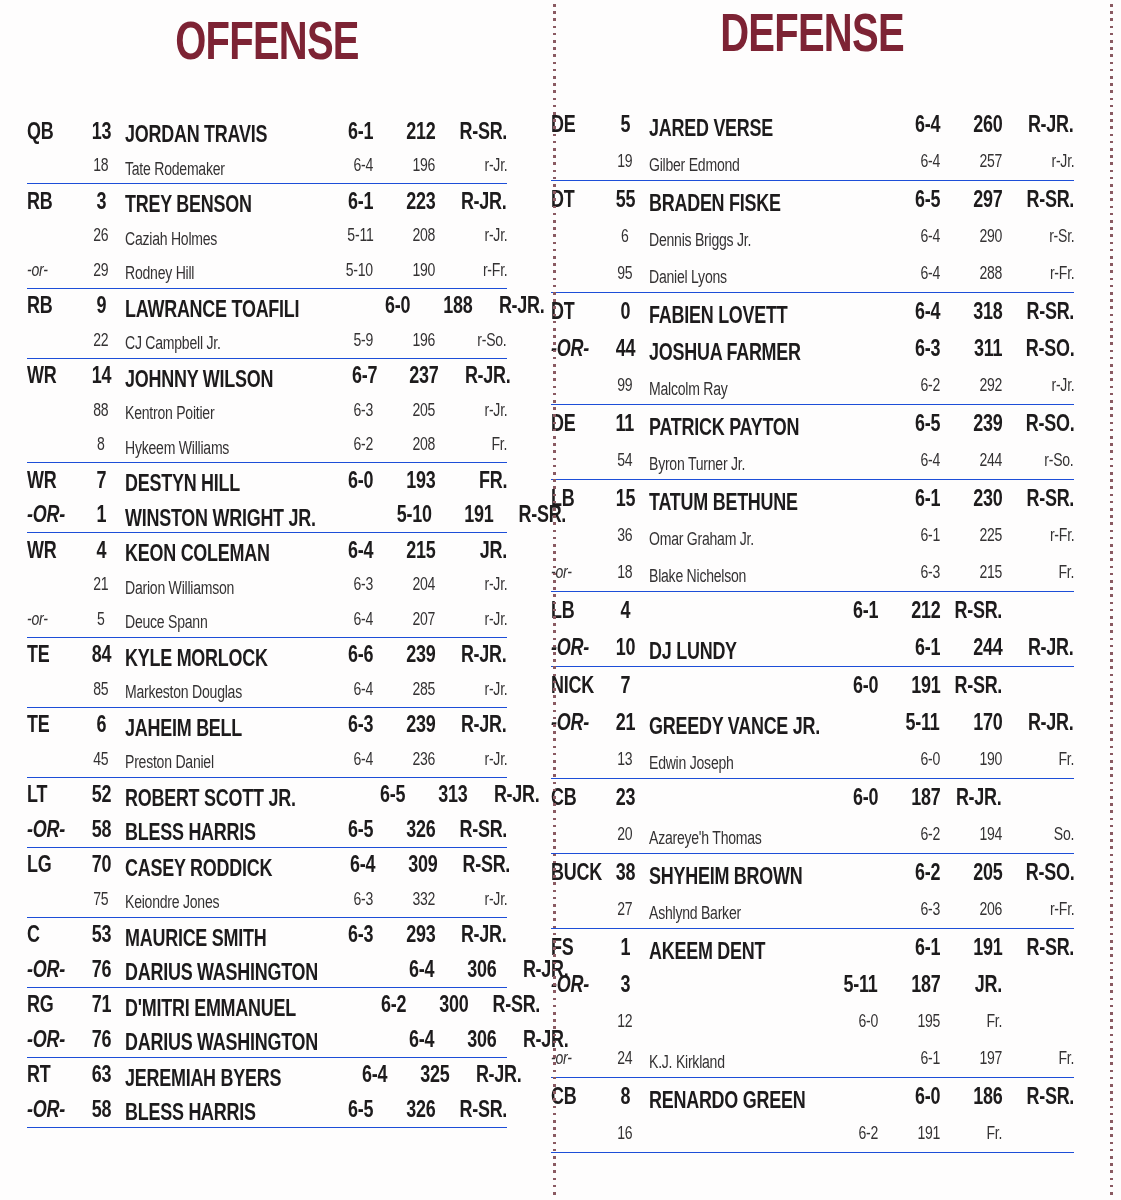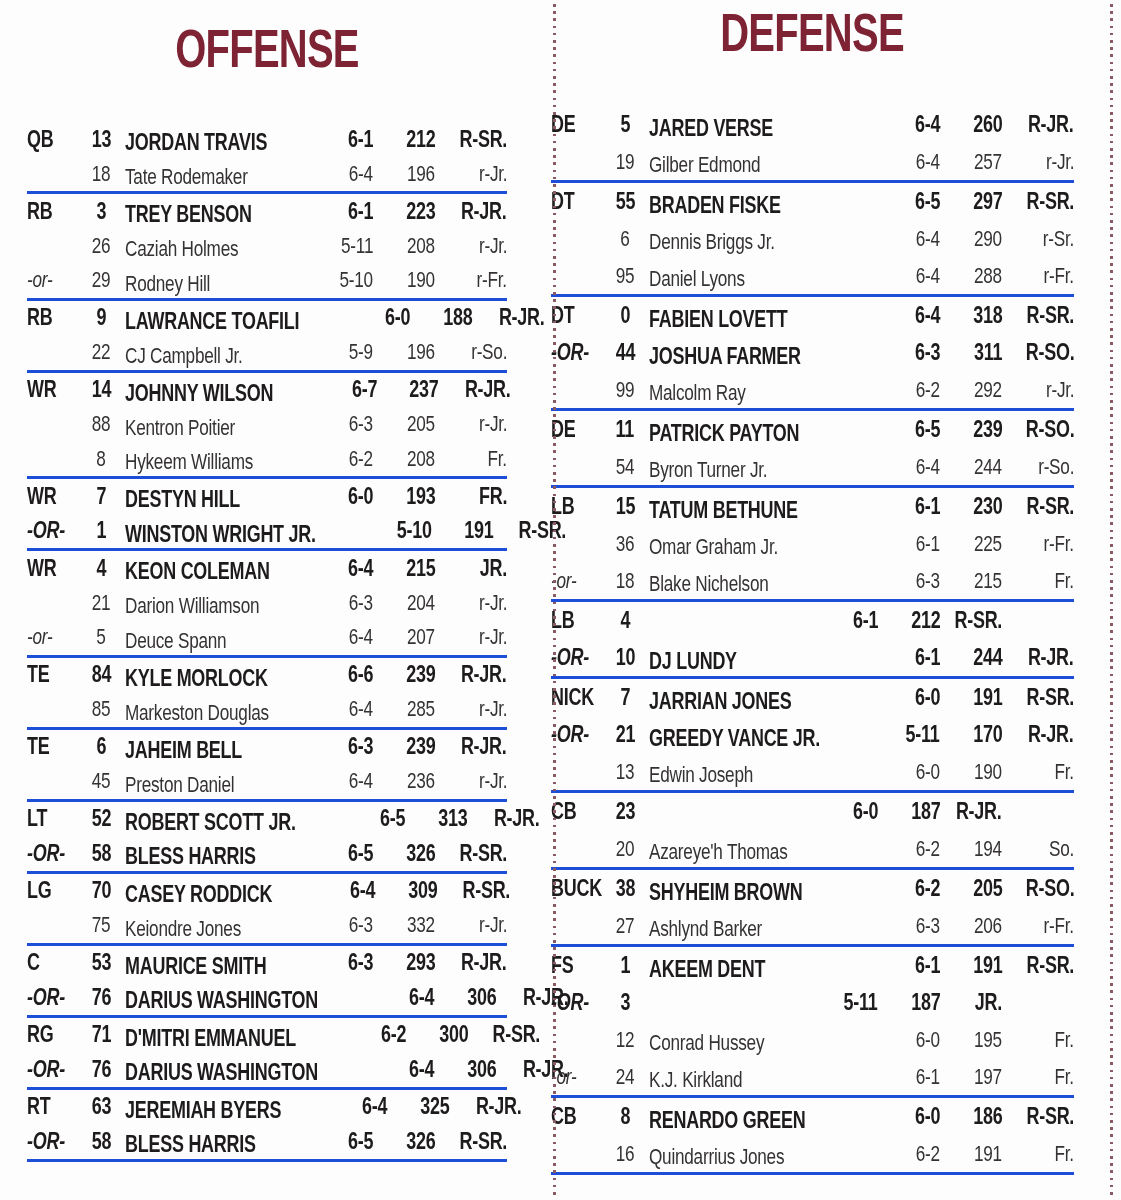--- a/index.html
+++ b/index.html
@@ -3,39 +3,39 @@
 <meta charset="utf-8">
 <style>
   html,body{margin:0;padding:0;}
   body{
     width:1121px;height:1200px;position:relative;overflow:hidden;
     background:#fefdfd;
     font-family:"Liberation Sans", sans-serif;
     color:#231f20;
   }
   .col{position:absolute;top:0;box-sizing:border-box;}
-  .col.offense{left:0;width:557px;padding:16px 50px 0 27px;}
+  .col.offense{left:0;width:557px;padding:8px 50px 0 27px;}
   .col.defense{left:538px;width:564px;padding:0 28px 0 13px;}
   .title{
     margin:6px 0 0;line-height:52px;height:52px;text-align:center;
     font-size:54px;font-weight:bold;color:#7d2334;
   }
   .title .t{display:inline-block;transform:scaleX(0.74);transform-origin:50% 50%;letter-spacing:-1px;white-space:nowrap;}
   .roster{margin-top:48px;}
-  .group{border-bottom:3px solid #1d4ed8;}
+  .group{border-bottom:1px solid #1d4ed8;}
   .row{
     display:grid;
     grid-template-columns:52px 44px 1fr 62px 62px 72px;
     align-items:center;
     height:var(--rh);
   }
   .col.offense .row{--rh:34.5px;}
   .col.defense .row{--rh:37px;}
   .row.s{font-weight:bold;font-size:23px;color:#1d1b1c;}
-  .row.b{font-weight:normal;font-size:22px;color:#343233;}
+  .row.b{font-weight:normal;font-size:18px;color:#343233;}
   .cell{overflow:visible;white-space:nowrap;}
   .cell .t{display:inline-block;white-space:nowrap;transform:scaleX(0.78);letter-spacing:-0.3px;}
   .c-pos .t{transform-origin:0 50%;}
   .c-num{text-align:center;}
   .c-num .t{transform-origin:50% 50%;}
   .c-name{padding-left:2px;margin-top:7px;}
   .c-name .t{transform-origin:0 50%;}
   .c-ht,.c-wt,.c-cl{text-align:right;}
   .c-ht .t,.c-wt .t,.c-cl .t{transform-origin:100% 50%;}
   .or-label{font-style:italic;}
@@ -444,21 +444,20 @@
           <div class="cell c-name"><span class="t">DJ LUNDY</span></div>
           <div class="cell c-ht"><span class="t">6-1</span></div>
           <div class="cell c-wt"><span class="t">244</span></div>
           <div class="cell c-cl"><span class="t">R-JR.</span></div>
         </div>
       </div>
       <div class="group">
         <div class="row s">
           <div class="cell c-pos"><span class="t">NICK</span></div>
           <div class="cell c-num"><span class="t">7</span></div>
-          <div class="cell c-name"><span class="t">JARRIAN JONES</span></div>
           <div class="cell c-ht"><span class="t">6-0</span></div>
           <div class="cell c-wt"><span class="t">191</span></div>
           <div class="cell c-cl"><span class="t">R-SR.</span></div>
         </div>
         <div class="row s">
           <div class="cell c-pos or-label"><span class="t">-OR-</span></div>
           <div class="cell c-num"><span class="t">21</span></div>
           <div class="cell c-name"><span class="t">GREEDY VANCE JR.</span></div>
           <div class="cell c-ht"><span class="t">5-11</span></div>
           <div class="cell c-wt"><span class="t">170</span></div>
@@ -520,21 +519,20 @@
         <div class="row s">
           <div class="cell c-pos or-label"><span class="t">-OR-</span></div>
           <div class="cell c-num"><span class="t">3</span></div>
           <div class="cell c-ht"><span class="t">5-11</span></div>
           <div class="cell c-wt"><span class="t">187</span></div>
           <div class="cell c-cl"><span class="t">JR.</span></div>
         </div>
         <div class="row b">
           <div class="cell c-pos"><span class="t"></span></div>
           <div class="cell c-num"><span class="t">12</span></div>
-          <div class="cell c-name"><span class="t">Conrad Hussey</span></div>
           <div class="cell c-ht"><span class="t">6-0</span></div>
           <div class="cell c-wt"><span class="t">195</span></div>
           <div class="cell c-cl"><span class="t">Fr.</span></div>
         </div>
         <div class="row b">
           <div class="cell c-pos or-label"><span class="t">-or-</span></div>
           <div class="cell c-num"><span class="t">24</span></div>
           <div class="cell c-name"><span class="t">K.J. Kirkland</span></div>
           <div class="cell c-ht"><span class="t">6-1</span></div>
           <div class="cell c-wt"><span class="t">197</span></div>
@@ -546,21 +544,20 @@
           <div class="cell c-pos"><span class="t">CB</span></div>
           <div class="cell c-num"><span class="t">8</span></div>
           <div class="cell c-name"><span class="t">RENARDO GREEN</span></div>
           <div class="cell c-ht"><span class="t">6-0</span></div>
           <div class="cell c-wt"><span class="t">186</span></div>
           <div class="cell c-cl"><span class="t">R-SR.</span></div>
         </div>
         <div class="row b">
           <div class="cell c-pos"><span class="t"></span></div>
           <div class="cell c-num"><span class="t">16</span></div>
-          <div class="cell c-name"><span class="t">Quindarrius Jones</span></div>
           <div class="cell c-ht"><span class="t">6-2</span></div>
           <div class="cell c-wt"><span class="t">191</span></div>
           <div class="cell c-cl"><span class="t">Fr.</span></div>
         </div>
       </div>
     </div>
 </div>
 
 <div class="dots center"></div>
 <div class="dots right"></div>

